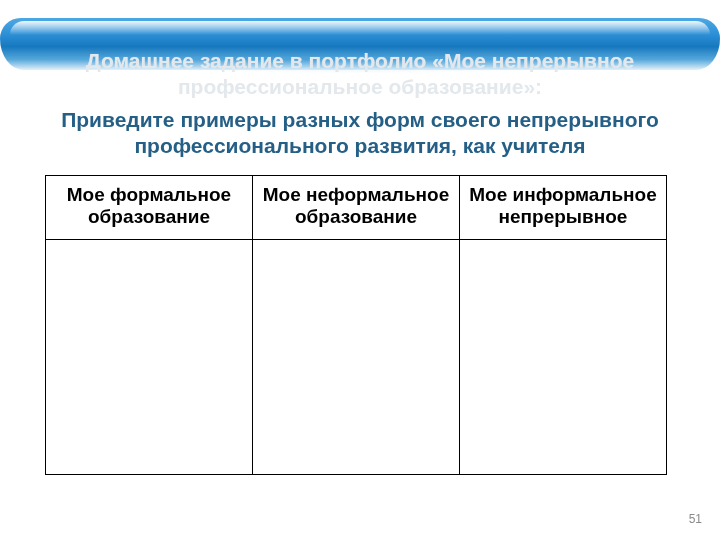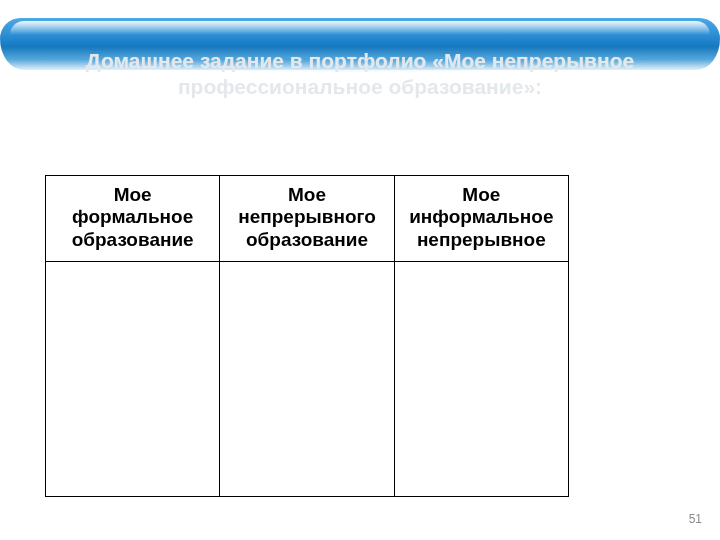--- a/index.html
+++ b/index.html
@@ -62,21 +62,21 @@
       color: #255f86;
       font-size: 21px;
       font-weight: 700;
       line-height: 1.25;
     }
 
     .tbl {
       position: absolute;
       top: 175px;
       left: 45px;
-      width: 524px;
+      width: 622px;
       border-collapse: collapse;
       table-layout: fixed;
     }
     .tbl th, .tbl td {
       border: 1px solid #000;
       vertical-align: top;
     }
     .tbl th {
       font-size: 19px;
       font-weight: 700;
@@ -100,27 +100,28 @@
       margin-top: 27px;
     }
   </style>
 </head>
 <body>
 
 <div class="banner"></div>
 
 <div class="headings">
   <div class="title1">Домашнее задание в портфолио «Мое непрерывное профессиональное образование»:</div>
+  <div class="title2">Приведите примеры разных форм своего непрерывного профессионального развития, как учителя</div>
 </div>
 
 <table class="tbl">
   <thead>
     <tr>
       <th>Мое формальное образование</th>
-      <th>Мое непрерывного образование</th>
+      <th>Мое неформальное образование</th>
       <th>Мое информальное непрерывное</th>
     </tr>
   </thead>
   <tbody>
     <tr>
       <td></td>
       <td></td>
       <td></td>
     </tr>
   </tbody>

